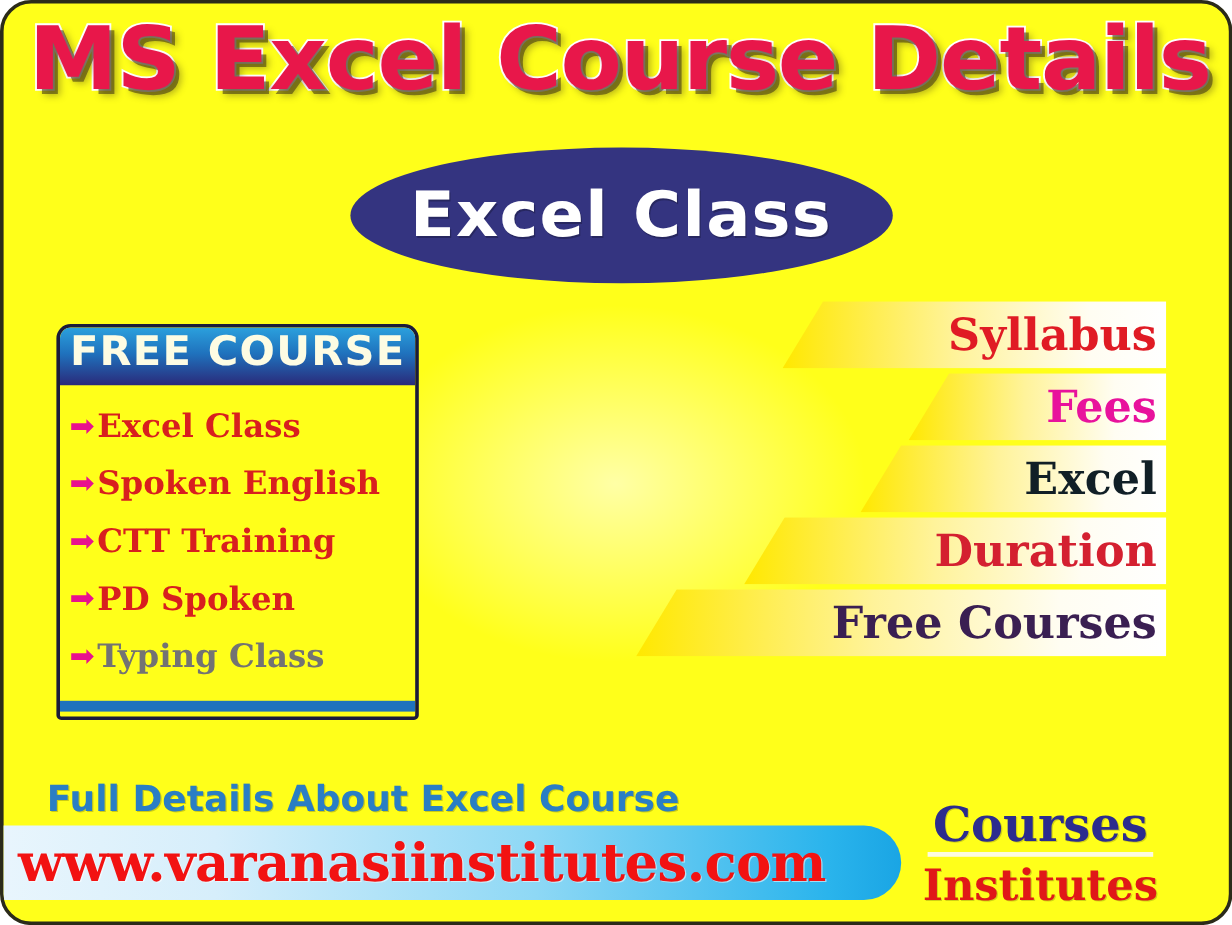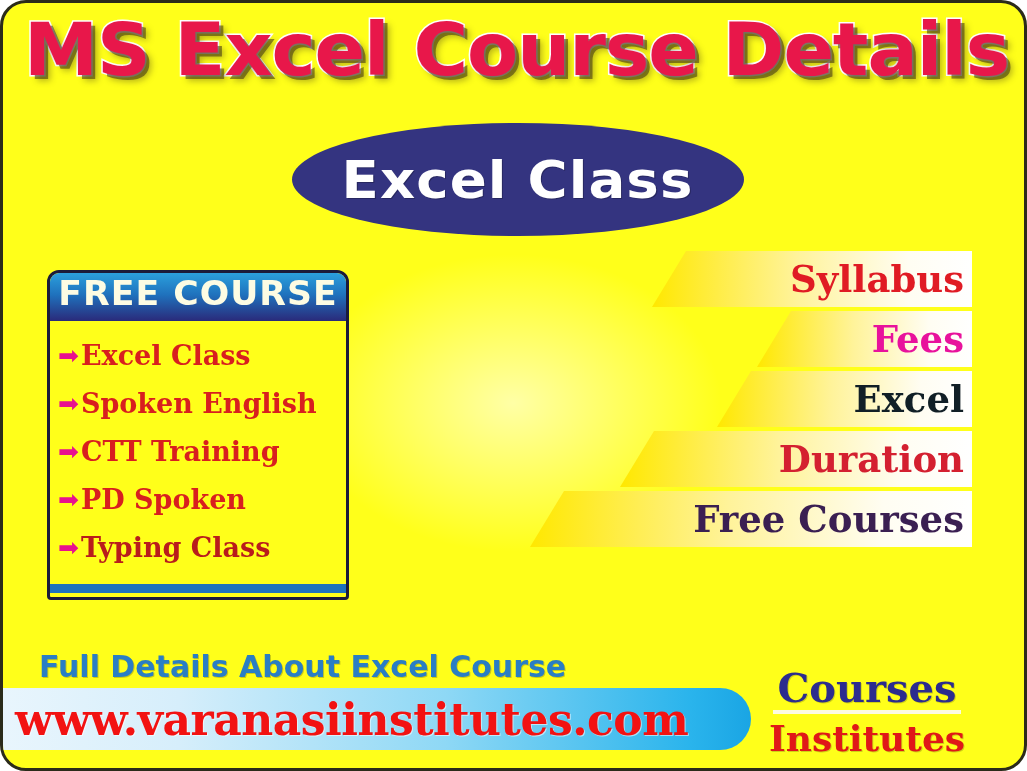--- a/index.html
+++ b/index.html
@@ -276,21 +276,21 @@
         <span class="fc-label" style="color: rgb(216, 31, 31);">CTT Training</span>
       </div>
 
       <div class="fc-item">
         <span class="fc-arrow" style="color: rgb(232, 17, 142);">➡</span>
         <span class="fc-label" style="color: rgb(216, 31, 31);">PD Spoken</span>
       </div>
 
       <div class="fc-item">
         <span class="fc-arrow" style="color: rgb(232, 17, 142);">➡</span>
-        <span class="fc-label" style="color: #b91c1c;">Typing Class</span>
+        <span class="fc-label" style="color: #737373;">Typing Class</span>
       </div>
 
     </div>
     <div class="fc-footbar"></div>
   </div>
 
   <div class="banners">
 
     <div class="banner b-syllabus">
       <span class="banner-text" id="bt0" style="color: rgb(224, 27, 36);">Syllabus</span>

